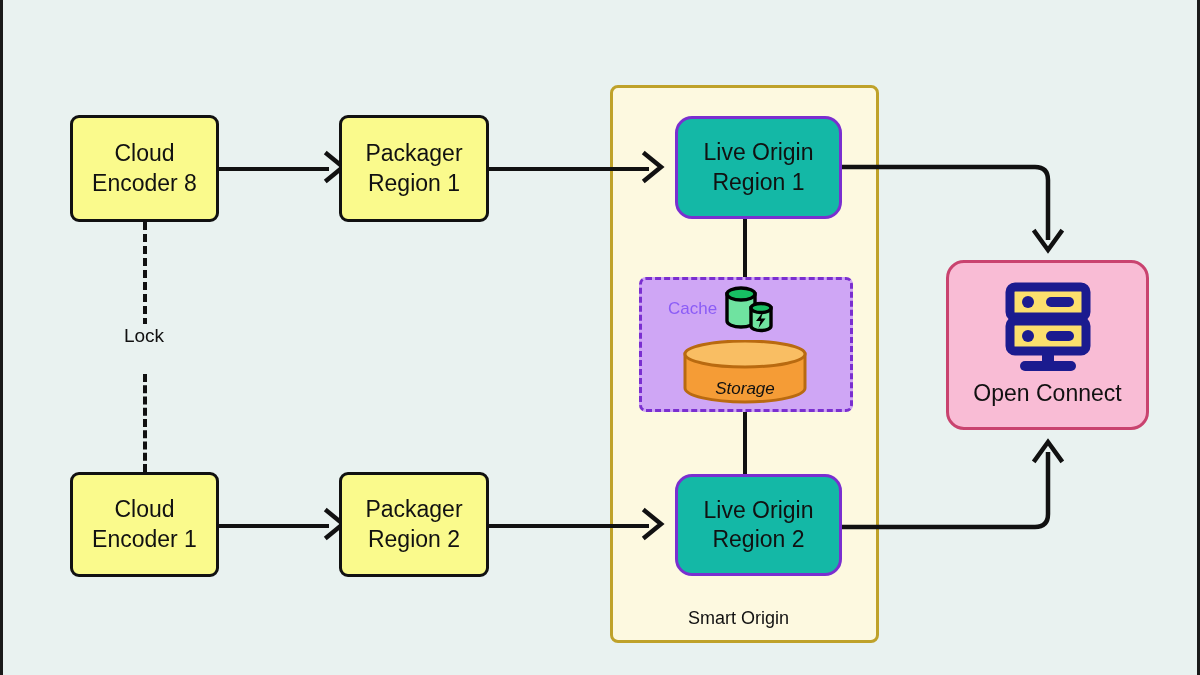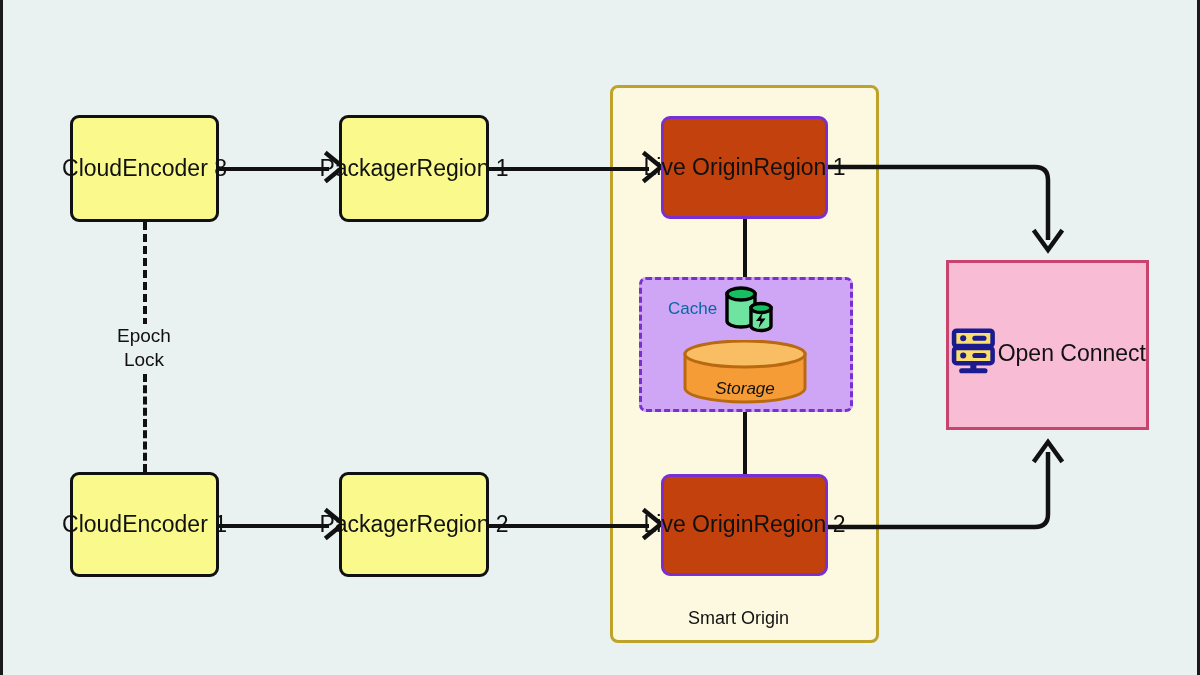--- a/index.html
+++ b/index.html
@@ -16,48 +16,49 @@
     border-left: 3px solid #1a1a1a;
     border-right: 3px solid #1a1a1a;
     box-sizing: border-box;
     overflow: hidden;
     font-family: "Liberation Sans", sans-serif;
   }
   .node {
     position: absolute;
     box-sizing: border-box;
     display: flex;
-    flex-direction: row;
+    flex-direction: column;
     align-items: center;
     justify-content: center;
     text-align: center;
     line-height: 1.28;
     color: #111111;
   }
   .node-line { display: block; white-space: nowrap; }
 
   
   .box-yellow {
     background: #fafa8c;
     border: 3px solid #111111;
     border-radius: 9px;
     font-size: 23px;
   }
   
   .box-purple {
-    background: #c2410c;
+    background: #14b8a6;
     border: 3px solid #7a2fd0;
-    border-radius: 9px;
+    border-radius: 17px;
     font-size: 23px;
+    margin-left: 14px;
   }
   
   .box-pink {
     background: #f9bcd5;
     border: 3px solid #c9436f;
-    border-radius: 0;
+    border-radius: 18px;
     font-size: 23px;
     justify-content: flex-start;
     padding-top: 18px;
   }
   
   .group-smart-origin {
     position: absolute;
     background: #fdf9e0;
     border: 3px solid #bfa22a;
     border-radius: 8px;
@@ -74,21 +75,21 @@
   .group-cache {
     position: absolute;
     background: #cfa6f5;
     border: 3px dashed #7a2fd0;
     border-radius: 7px;
     box-sizing: border-box;
   }
   .cache-label {
     position: absolute;
     font-size: 17px;
-    color: #0369a1;
+    color: #8b5cf6;
   }
   .storage-label {
     position: absolute;
     font-size: 17px;
     color: #111111;
     text-align: center;
   }
   
   .hline {
     position: absolute;
@@ -155,21 +156,20 @@
   </svg>
 
   <svg class="arrow-svg" style="left:820px; top:420px;" width="250" height="130">
     <path d="M 5,107 L 212,107 Q 225,107 225,94 L 225,32" fill="none" stroke="#111111" stroke-width="4.5" stroke-linecap="butt"></path>
     <polyline points="212,40 225,22 238,40" fill="none" stroke="#111111" stroke-width="4.5" stroke-linecap="square"></polyline>
   </svg>
 
   <div class="vdash" style="left:140px; top:222px; height:104px;"></div>
   <div class="vdash" style="left:140px; top:374px; height:98px;"></div>
   <div class="edge-label" style="left:60px; top:324px; width:162px;">
-    <span class="node-line">Epoch</span>
     <span class="node-line">Lock</span>
   </div>
 
   <div class="group-cache" style="left:636px; top:277px; width:214px; height:135px;"></div>
 
   <div class="cache-label" style="left:665px; top:299px;">Cache</div>
 
   <svg class="icon-svg" style="left:717px; top:283px;" width="58" height="52" viewBox="0 0 58 52">
 
     <path d="M7,11 L7,38 a14,6 0 0 0 28,0 L35,11 Z" fill="#6fe3a0" stroke="#000" stroke-width="3.4"></path>

